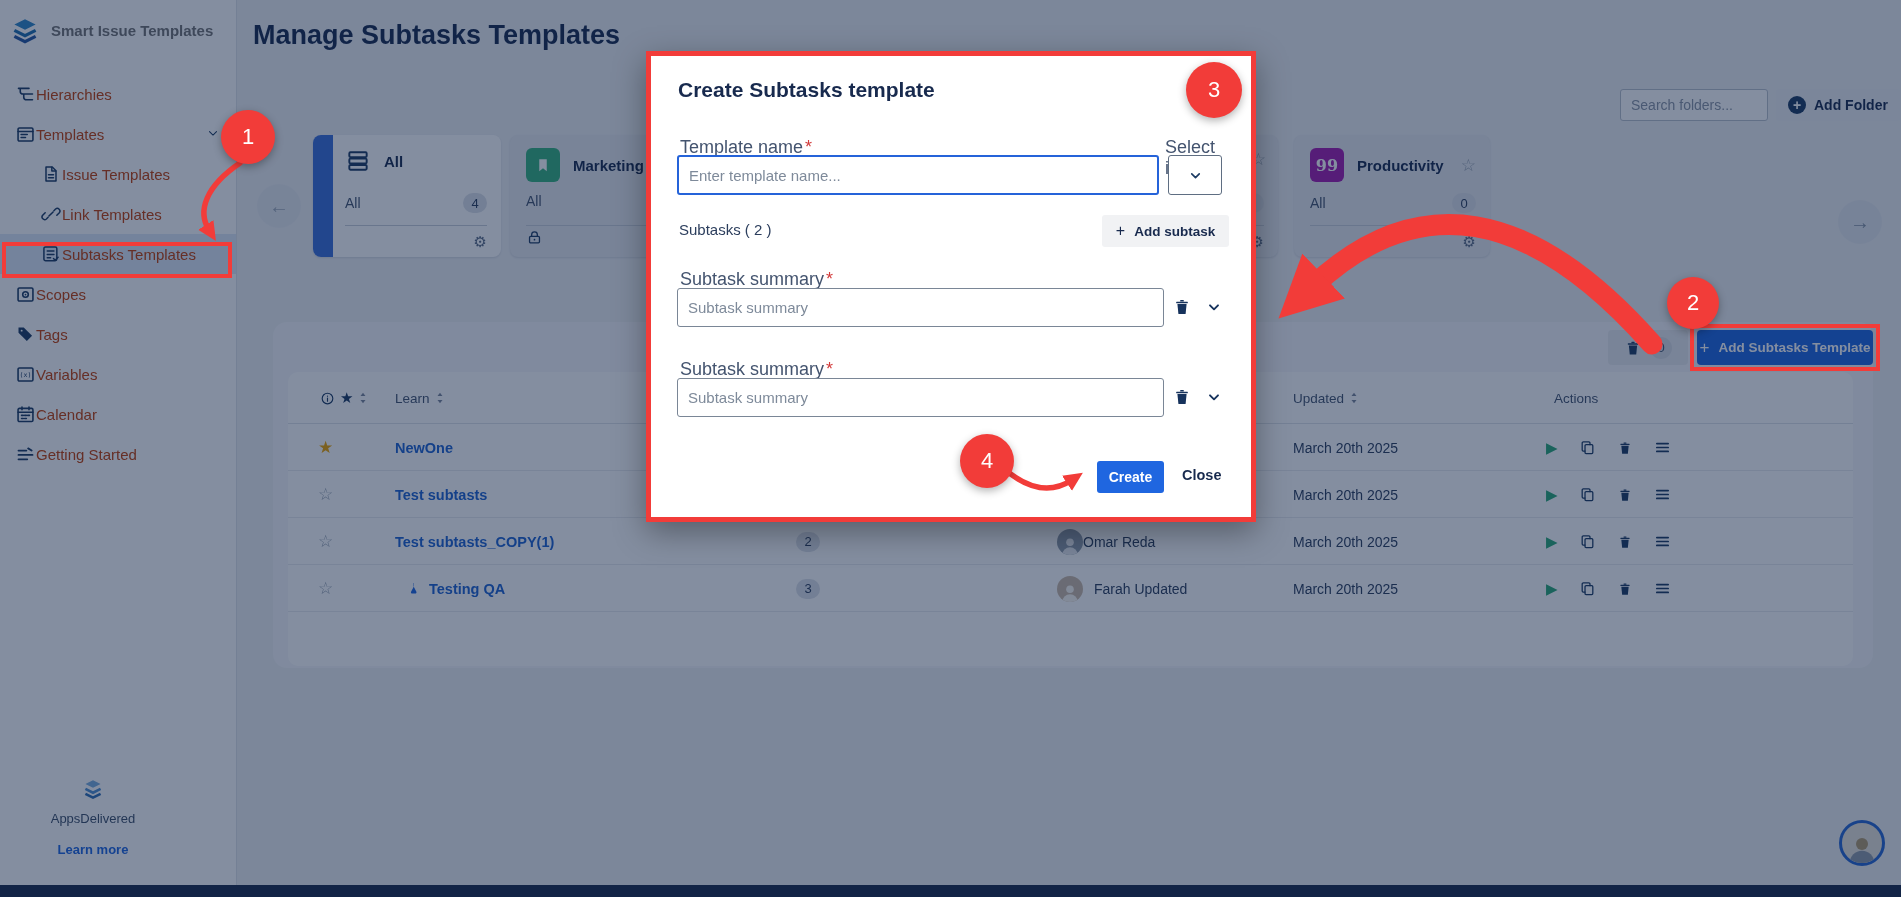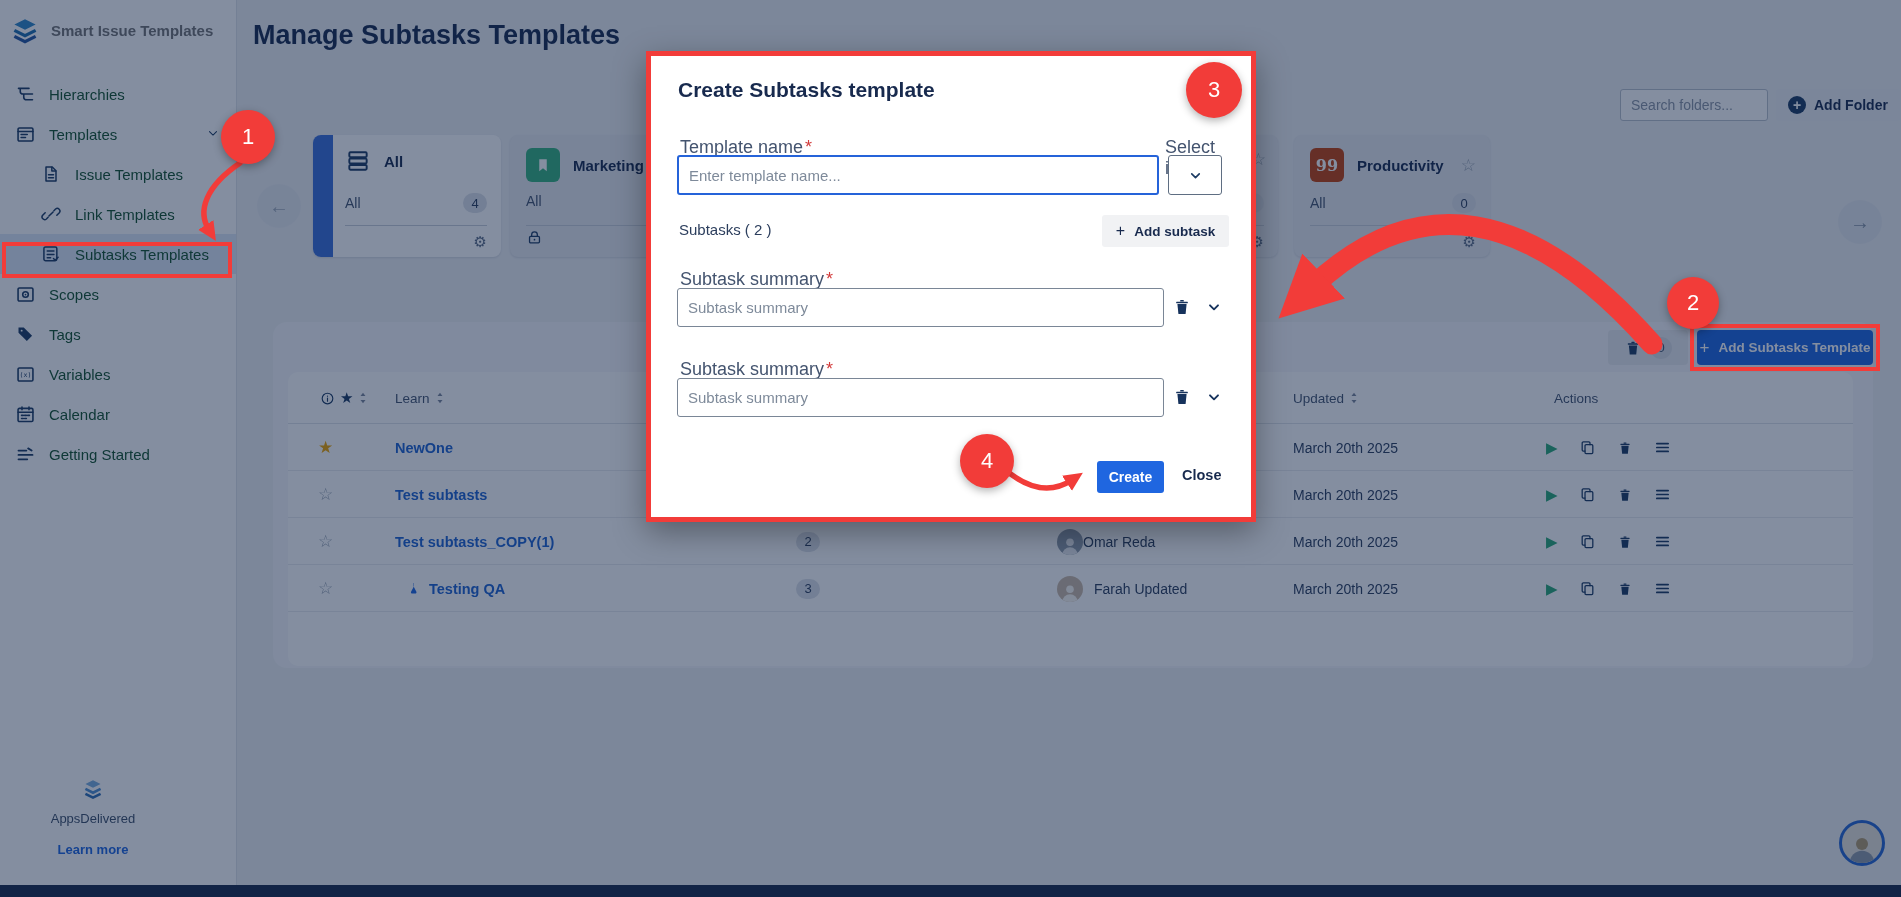--- a/index.html
+++ b/index.html
@@ -5,21 +5,21 @@
   * { margin:0; padding:0; box-sizing:border-box; }
   html,body { width:1901px; height:897px; }
   body { font-family:"Liberation Sans","DejaVu Sans",sans-serif; background:#eef0f3; overflow:hidden; }
   .app { position:relative; width:1901px; height:897px; background:#eef0f3; }
 
   
   .sidebar { position:absolute; left:0; top:0; width:237px; height:885px; background:#ffffff; border-right:1px solid #dfe2e8; }
   .logo-row { display:flex; align-items:center; gap:11px; padding:16px 10px 14px 10px; }
   .logo-title { font-size:15px; font-weight:700; color:#737373; line-height:1.15; }
   .nav { margin-top:14px; }
-  .nav-item { display:flex; align-items:center; gap:13px; height:40px; padding-left:14px; font-size:15px; color:#14532d; cursor:pointer; }
+  .nav-item { display:flex; align-items:center; height:40px; padding-left:14px; font-size:15px; color:#c2410c; cursor:pointer; }
   .nav-item .ic-box { width:22px; height:22px; flex:0 0 22px; display:flex; align-items:center; justify-content:center; }
   .nav-item.indent { padding-left:40px; }
   .nav-item.selected { background:#dfe8f6; }
   .chev-right { margin-left:auto; margin-right:16px; }
   .side-foot { position:absolute; left:0; bottom:28px; width:186px; text-align:center; }
   .side-foot .brand { font-size:13px; color:#3d4f69; margin-top:8px; }
   .side-foot .learn { font-size:13px; font-weight:700; color:#1f66e0; margin-top:16px; cursor:pointer; }
 
   svg.ic { stroke:#1c3b63; fill:none; stroke-width:1.8; stroke-linecap:round; stroke-linejoin:round; }
   svg.ic .fil { fill:#1c3b63; stroke:none; }
@@ -274,21 +274,21 @@
   <div class="card" style="left:1078px; width:200px;">
     <span style="position:absolute;left:168px;top:16px;font-size:15px;font-weight:700;color:#182a4e;">?</span>
     <span class="star-out" style="position:absolute;right:12px;top:14px;">☆</span>
     <span class="pill" style="position:absolute;right:14px;top:58px;">1</span>
     <div class="divider"></div>
     <span class="gear">⚙</span>
   </div>
 
   <div class="card" style="left:1294px; width:196px;">
     <div class="trow">
-      <span class="icon-sq" style="background:#c2410c;">
+      <span class="icon-sq" style="background:#a21caf;">
         <span style="color:#fff;font-weight:700;font-size:16px;font-family:'DejaVu Serif',serif;">99</span>
       </span>
       <span class="ctitle">Productivity</span>
       <span class="star-out" style="margin-left:auto;">☆</span>
     </div>
     <div class="srow">
       <span>All</span>
       <span class="pill">0</span>
     </div>
     <div class="divider"></div>

